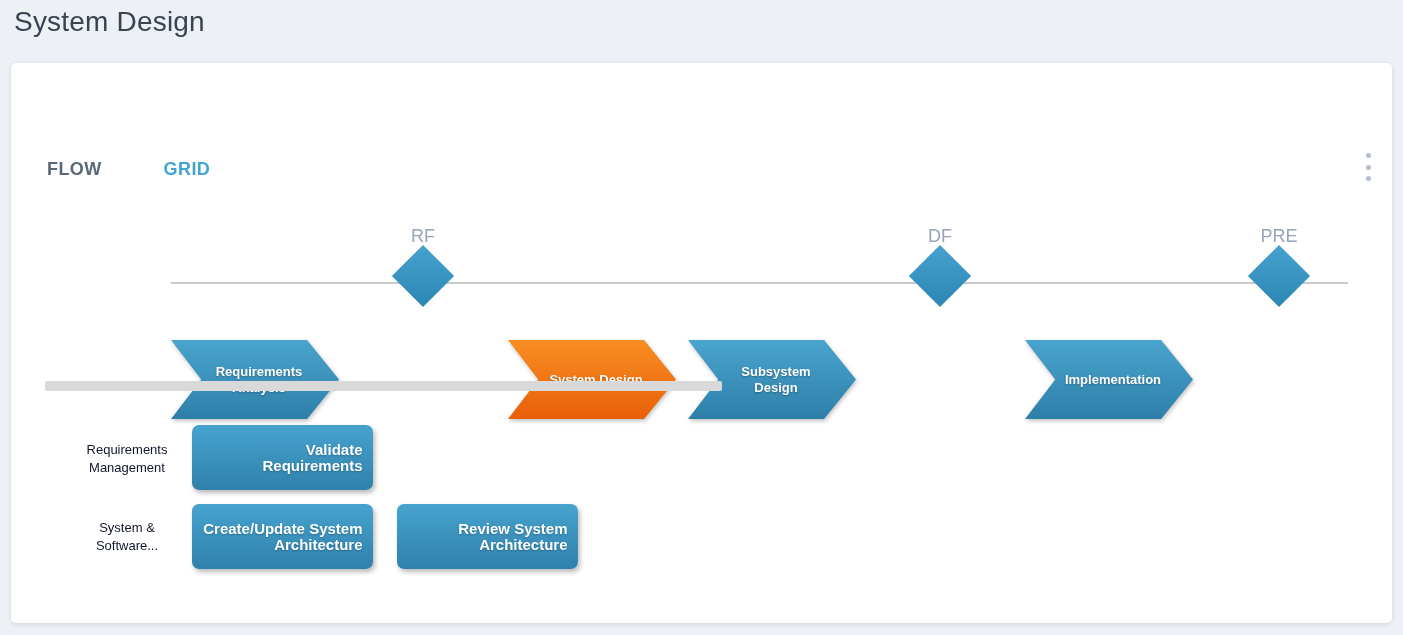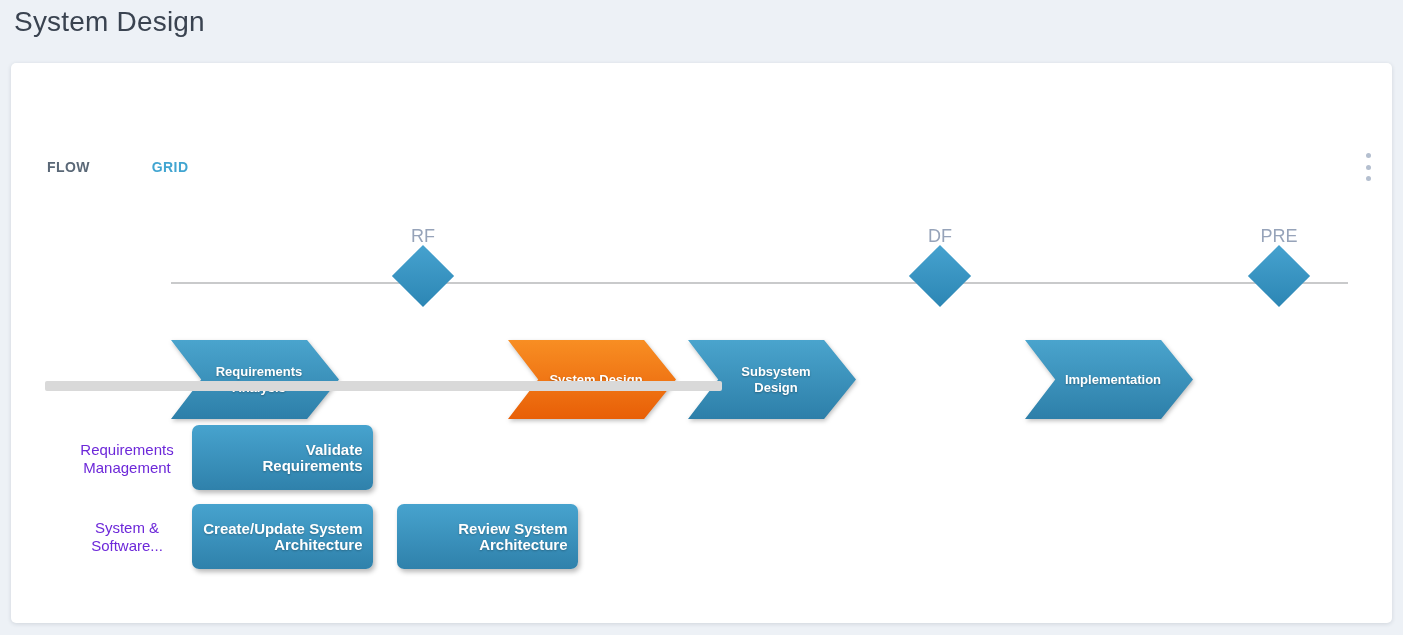--- a/index.html
+++ b/index.html
@@ -20,21 +20,21 @@
     width:1381px; height:560px;
     background:#ffffff; border-radius:5px;
     box-shadow:0 1px 4px rgba(31,45,61,0.14);
   }
   
   .tabs {
     position:absolute; left:36px; top:96px;
     display:flex; gap:22px;
   }
   .tab {
-    font-size:14px; font-weight:700; letter-spacing:0.4px;
+    font-size:18px; font-weight:700; letter-spacing:0.4px;
     color:#5a6877; cursor:pointer;
   }
   .tab.active { color:#41a5d1;margin-left:40px; }
   
   .kebab {
     position:absolute; left:1348px; top:90px;
     width:18px; height:28px;
     display:flex; flex-direction:column; align-items:center; justify-content:space-between;
     cursor:pointer;
   }
@@ -81,22 +81,22 @@
   
   .hscrollbar {
     position:absolute; left:45px; top:381px;
     width:677px; height:10px;
     background:#d9d9d9; border-radius:2px;
     cursor:pointer;
   }
   
   .lane-label {
     position:absolute; left:59px; width:114px;
-    text-align:center; font-size:15px; line-height:18px;
-    color:#6d28d9;
+    text-align:center; font-size:13px; line-height:18px;
+    color:#0f172a;
   }
   .task-card {
     position:absolute; width:181px; height:65px;
     border-radius:7px;
     background:linear-gradient(#47a3ce,#2f81ab);
     box-shadow:2px 3px 5px rgba(0,0,0,0.28);
     display:flex; align-items:center; justify-content:center;
     cursor:pointer;
   }
   .task-card span {

